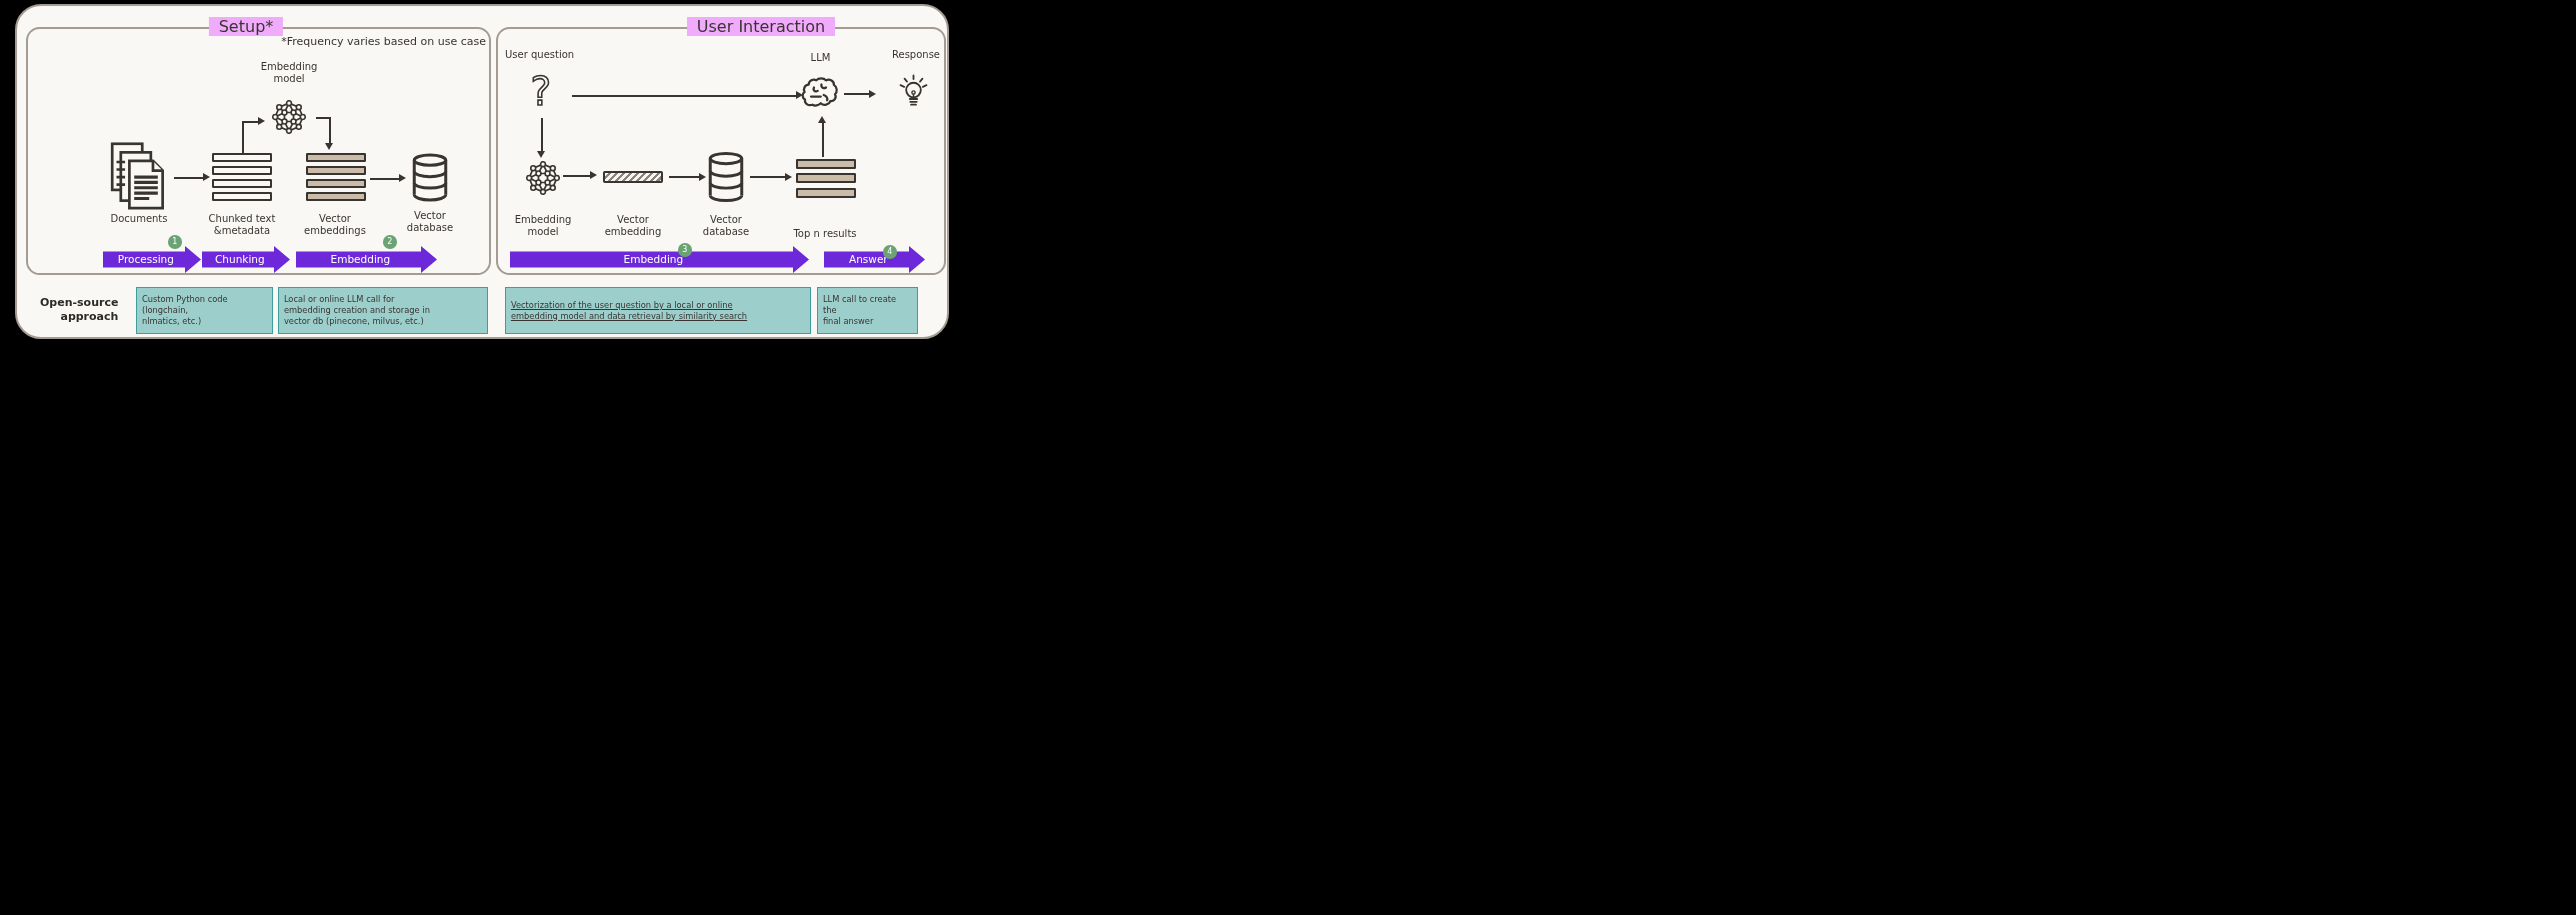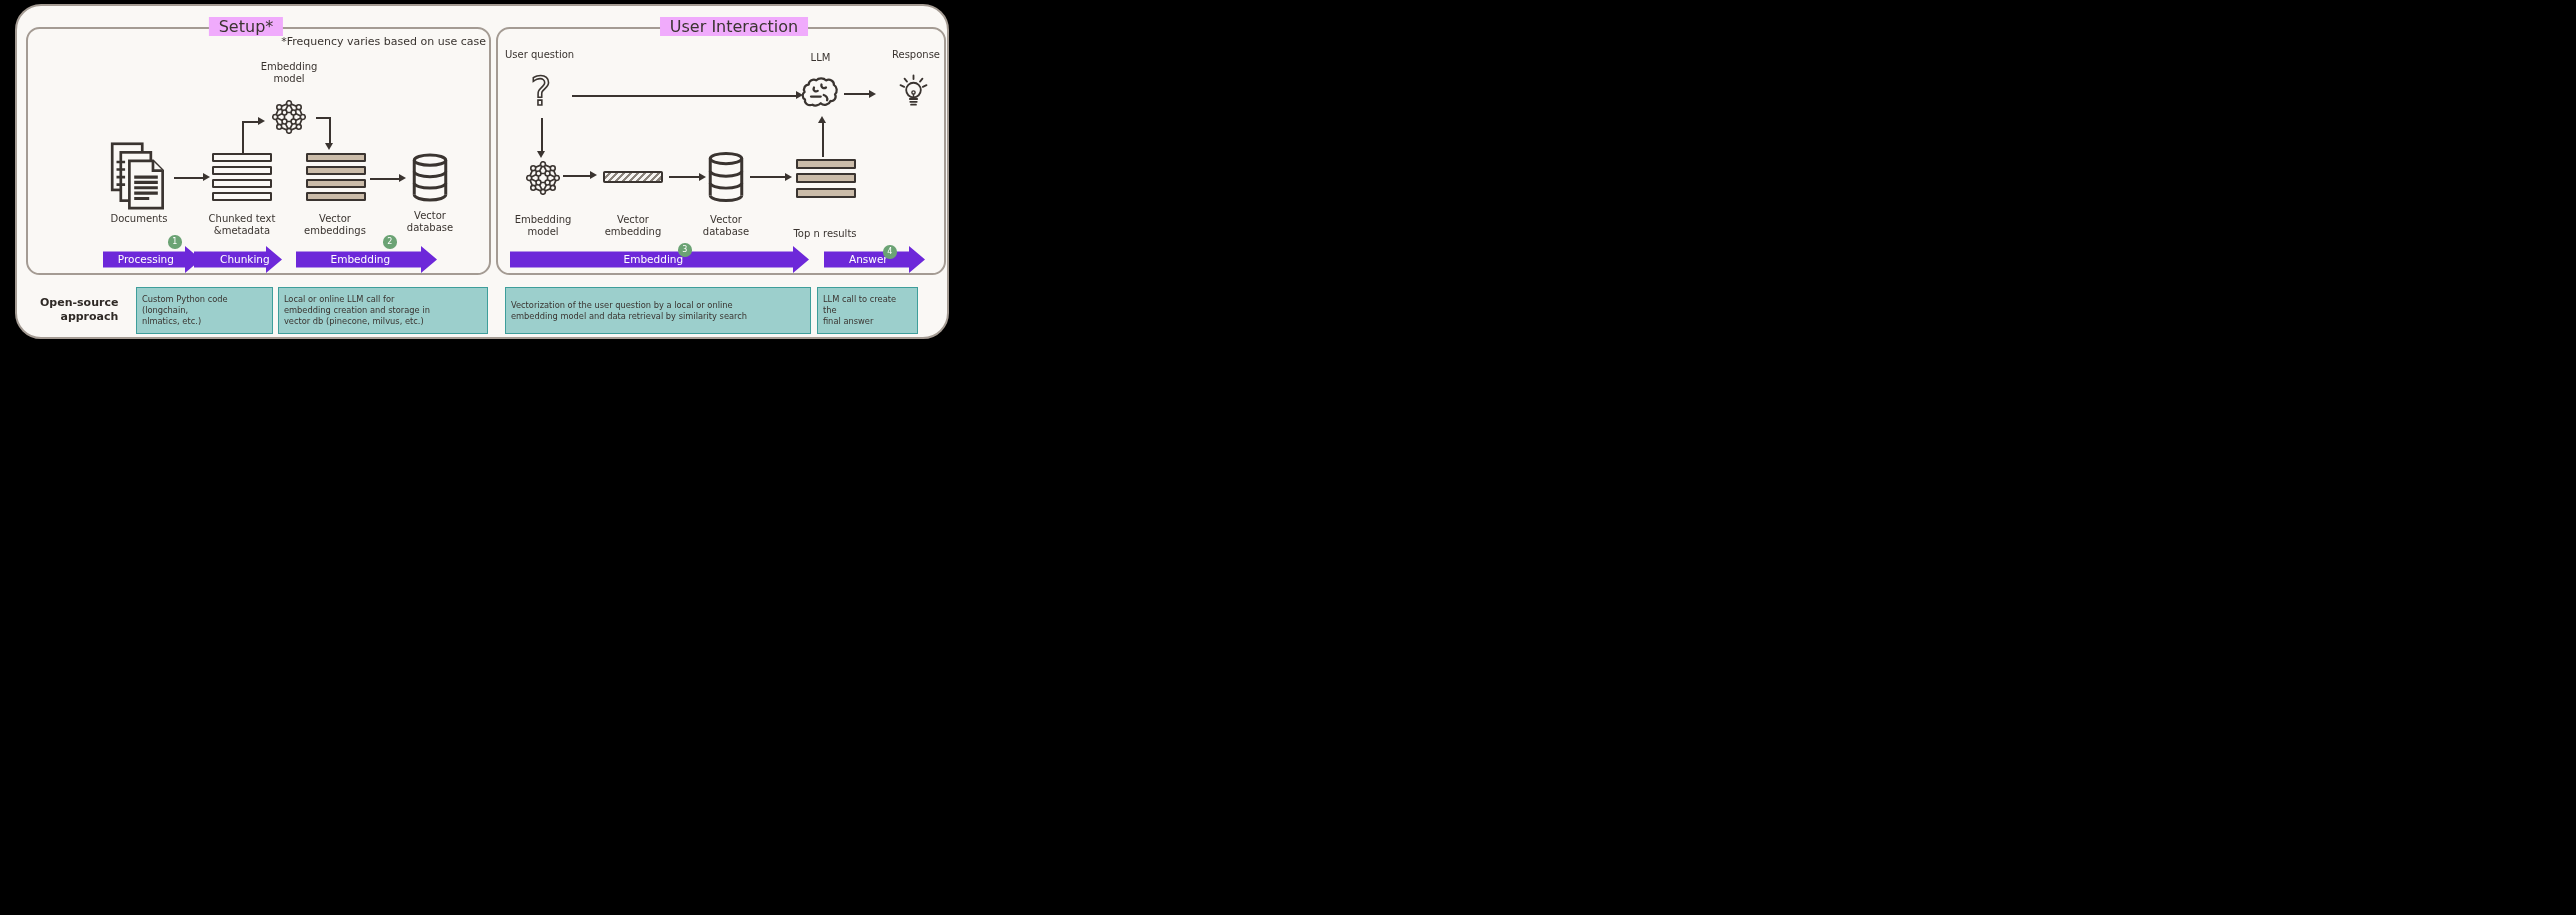--- a/index.html
+++ b/index.html
@@ -39,21 +39,21 @@
 </style>
 </head>
 <body>
 
 <div id="canvas">
   <div id="card" class="abs"></div>
 
   <div id="setup-panel" class="abs panel"></div>
   <div id="ui-panel" class="abs panel"></div>
   <div class="abs panel-title" style="left:246px;">Setup*</div>
-  <div class="abs panel-title" style="left:734px;">User Interaction</div>
+  <div class="abs panel-title" style="left:761px;">User Interaction</div>
   <div class="abs note" style="left:277px;top:35px;width:209px;">*Frequency varies based on use case</div>
 
   <div class="abs" style="left:109px;top:140px;">
     <svg width="59" height="73" viewBox="0 0 110 130" fill="none" stroke="#3a3430" stroke-width="5">
       <rect x="6" y="4" width="56" height="86" fill="#faf8f5"></rect>
       <rect x="22" y="20" width="56" height="90" fill="#faf8f5"></rect>
       <path d="M14,38 h16 M14,52 h16 M14,66 h16 M14,80 h16"></path>
       <path d="M38,36 h44 l18,18 v70 h-62 z" fill="#faf8f5"></path>
       <path d="M82,36 v18 h18" fill="#faf8f5"></path>
       <path d="M47,66 h44 M47,76 h44 M47,86 h44 M47,96 h44 M47,106 h28" stroke-width="6"></path>
@@ -123,21 +123,21 @@
       <path d="M6,13 V77 M64,13 V77"></path>
       <path d="M6,77 a29,9.5 0 0 0 58,0"></path>
       <path d="M6,34 a29,9.5 0 0 0 58,0"></path>
       <path d="M6,55 a29,9.5 0 0 0 58,0"></path>
     </svg>
   </div>
   <div class="abs nlabel" style="left:384px;top:210px;width:92px;">Vector
 database</div>
 
   <div class="abs chev" style="left:103px;top:246px;width:98px;">Processing</div>
-  <div class="abs chev" style="left:194px;top:246px;width:88px;text-align:right;">Chunking</div>
+  <div class="abs chev" style="left:202px;top:246px;width:88px;">Chunking</div>
   <div class="abs chev" style="left:296px;top:246px;width:141px;">Embedding</div>
   <div class="abs badge" style="left:168px;top:235px;">1</div>
   <div class="abs badge" style="left:383px;top:235px;">2</div>
 
   <div class="abs nlabel" style="left:505px;top:49px;text-align:left;">User question</div>
   <div class="abs" style="left:528px;top:71px;">
     <svg width="27" height="44" viewBox="0 0 44 72">
       <text x="4" y="56" font-size="64" font-family="DejaVu Sans" fill="none" stroke="#3a3430" stroke-width="2.6">?</text>
     </svg>
   </div>
@@ -234,18 +234,18 @@
   <div class="abs badge" style="left:678px;top:243px;">3</div>
   <div class="abs badge" style="left:883px;top:245px;">4</div>
 
   <div id="os-label" class="abs" style="left:18.4px;top:296px;width:100px;">Open-source
 approach</div>
   <div class="abs tealbox" style="left:136px;width:137px;">Custom Python code (longchain,
 nlmatics, etc.)</div>
   <div class="abs tealbox" style="left:278px;width:210px;">Local or online LLM call for
 embedding creation and storage in
 vector db (pinecone, milvus, etc.)</div>
-  <div class="abs tealbox" style="left:505px;width:306px;">Vectorization of the user question by a local or online
+  <div class="abs tealbox" style="left:505px;width:306px;text-decoration:underline;">Vectorization of the user question by a local or online
 embedding model and data retrieval by similarity search</div>
   <div class="abs tealbox" style="left:817px;width:101px;">LLM call to create the
 final answer</div>
 </div>
 
 
 </body></html>

